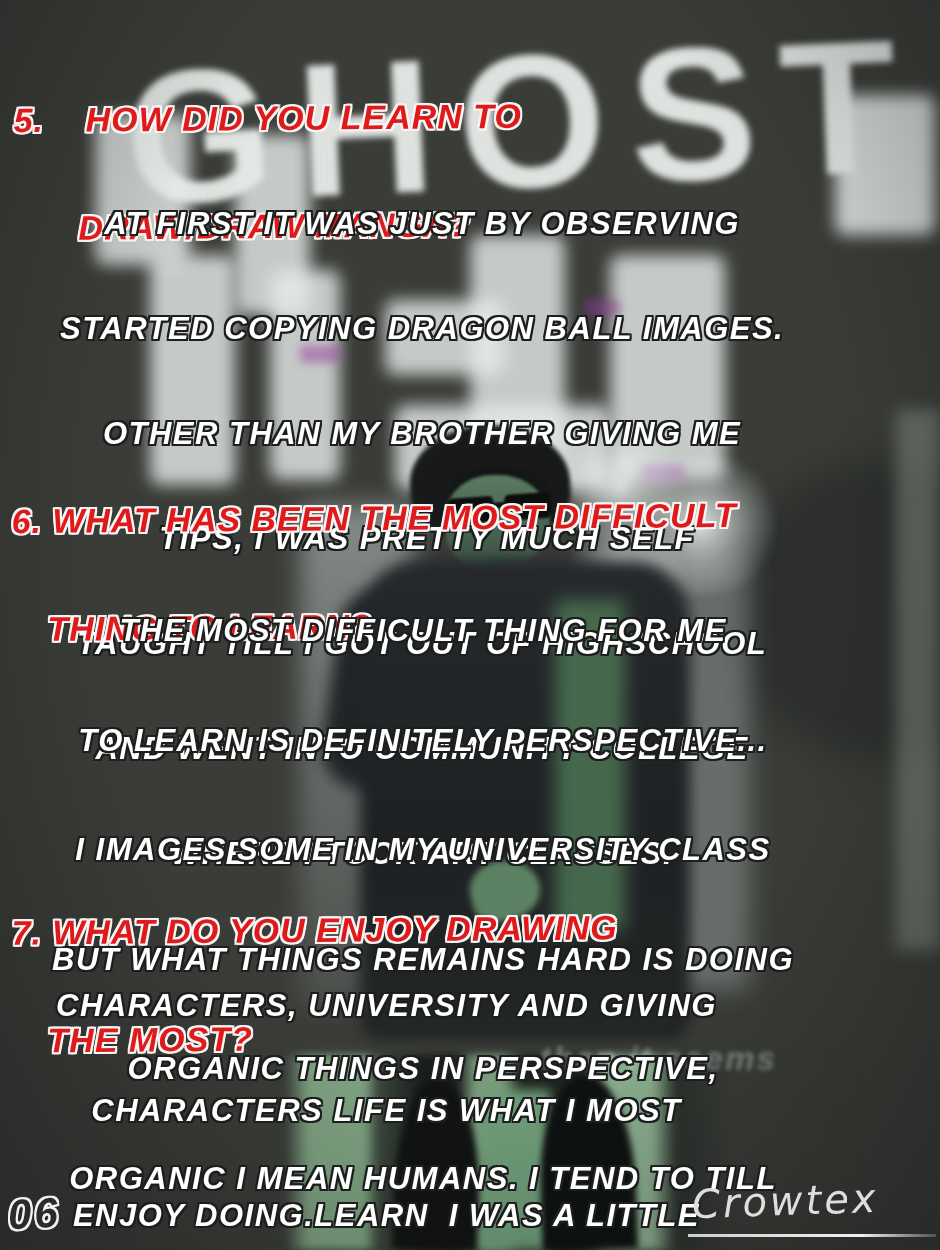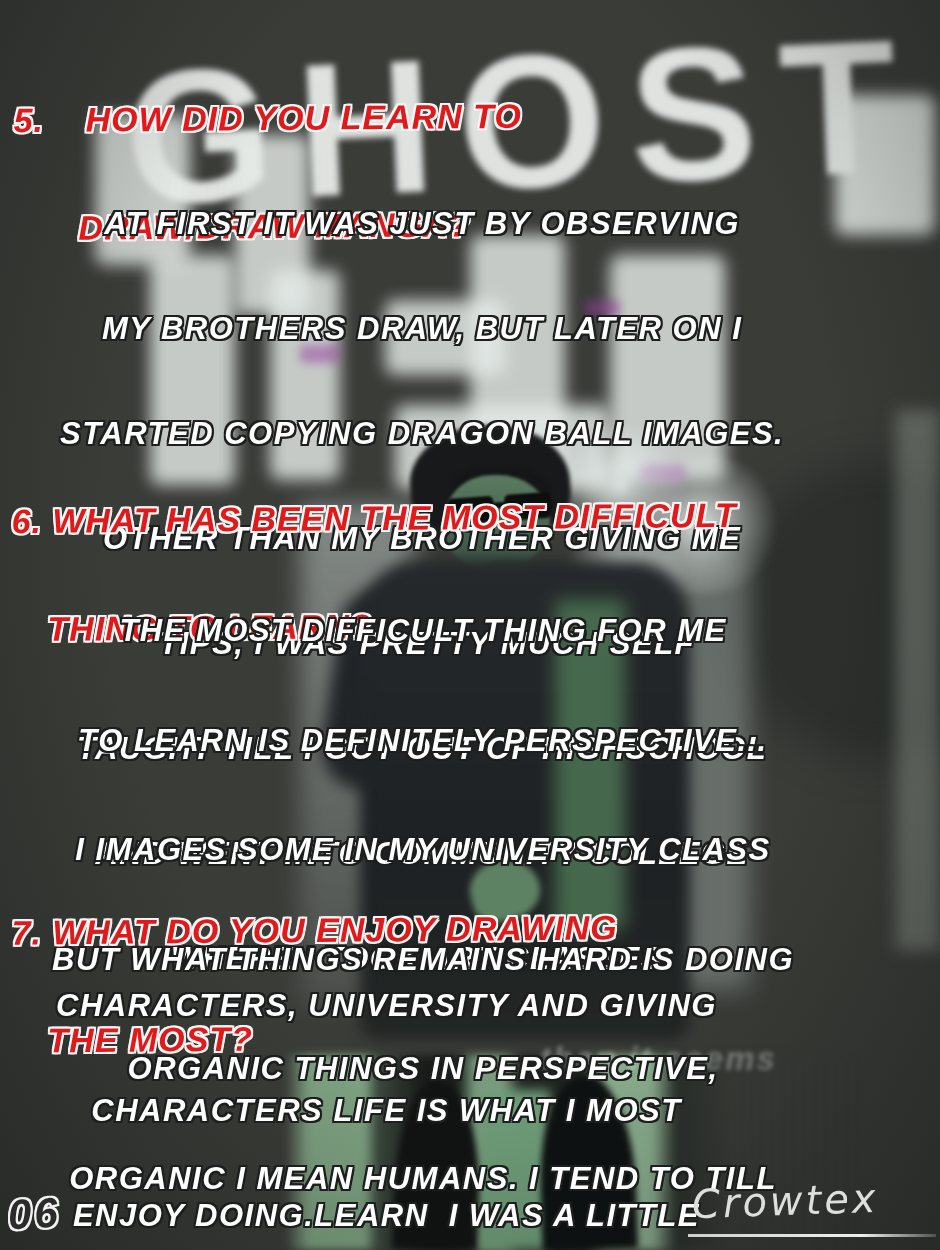--- a/index.html
+++ b/index.html
@@ -158,21 +158,20 @@
   </div>
 
   <div class="vignette"></div>
 
   <div class="txt q-head" id="q5-head">
     <div>5.    HOW DID YOU LEARN TO</div>
     <div class="ind">DRAW/DRAW MANGA?</div>
   </div>
   <div class="txt answer" id="a5">
     <div>AT FIRST IT WAS JUST BY OBSERVING</div>
-    <div>MY BROTHERS DRAW, BUT LATER ON I</div>
     <div>STARTED COPYING DRAGON BALL IMAGES.</div>
     <div>OTHER THAN MY BROTHER GIVING ME</div>
     <div> TIPS, I WAS PRETTY MUCH SELF</div>
     <div>TAUGHT TILL I GOT OUT OF HIGHSCHOOL</div>
     <div>AND WENT INTO COMMUNITY COLLEGE</div>
     <div>WHERE I TOOK ART CLASSES.</div>
   </div>
 
   <div class="txt q-head" id="q6-head">
     <div>6. WHAT HAS BEEN THE MOST DIFFICULT</div>

